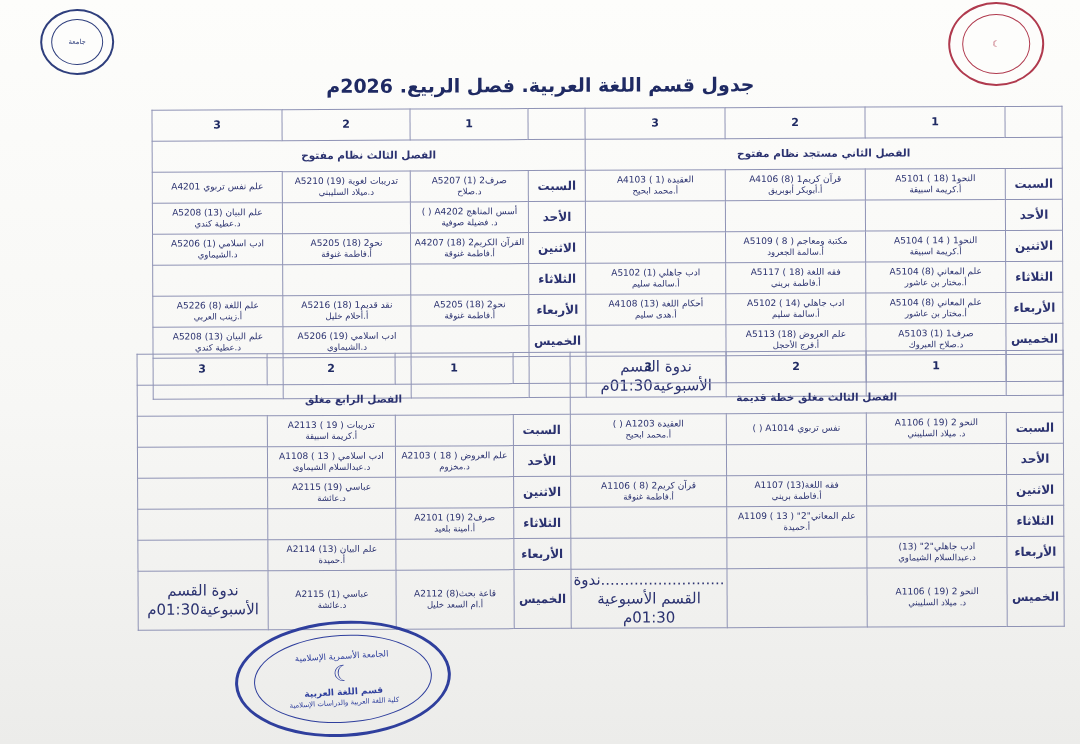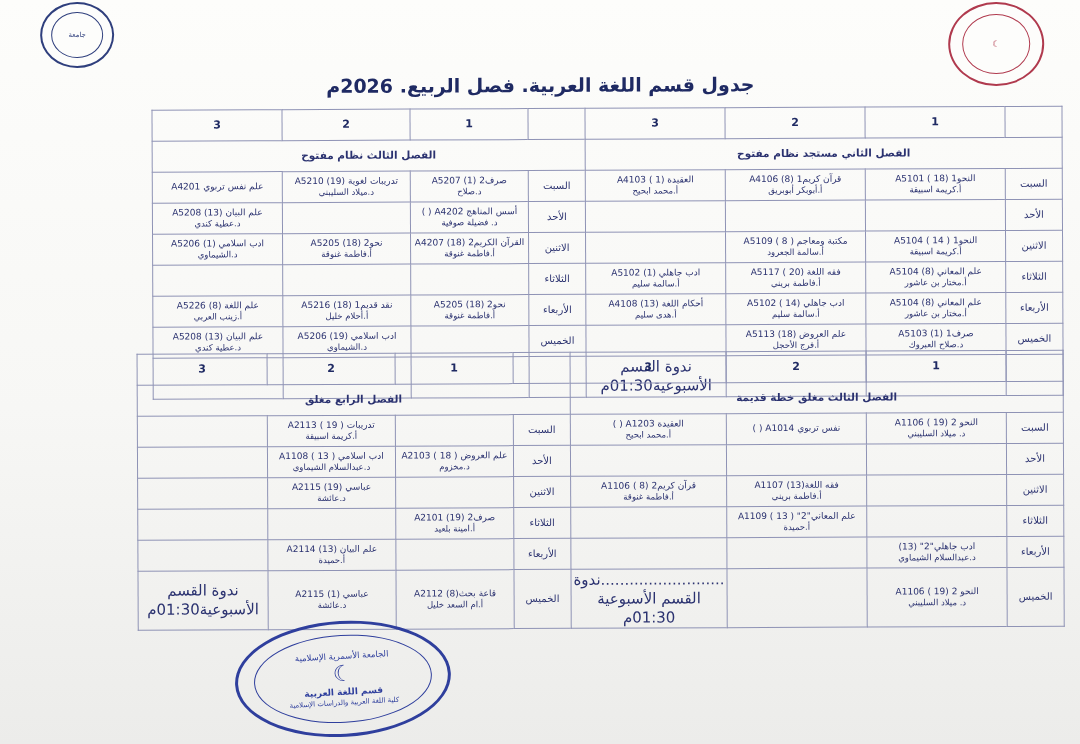--- a/index.html
+++ b/index.html
@@ -11,21 +11,21 @@
     overflow:hidden;
     position:relative;
   }
   
   #sheet{
     position:absolute;inset:0;
     background:linear-gradient(180deg,#fdfdfb 0%,#f7f7f5 55%,#ececea 100%);
   }
   
   .logo{position:absolute;}
-  #logo-left{left:44px;top:0;width:70px;height:62px;}
+  #logo-left{left:44px;top:7px;width:70px;height:62px;}
   #logo-right{right:36px;top:4px;width:92px;height:80px;}
   .seal-ring{
     width:100%;height:100%;border-radius:50%;
     border:2px solid #2f3f7d;
     display:flex;align-items:center;justify-content:center;
     background:rgba(255,255,255,.25);
   }
   .seal-inner{
     width:72%;height:72%;border-radius:50%;
     border:1px solid #2f3f7d;
@@ -58,21 +58,21 @@
     height:28px;
   }
   .hdr-row td{
     border:none;background:transparent;font-size:11px;font-weight:bold;height:18px;
     color:#1f2a63;
   }
   .sec-title{
     font-weight:bold;font-size:10.5px;
   }
   .daycell{
-    font-weight:normal;font-size:10px;width:52px;
+    font-weight:bold;font-size:12px;width:52px;
   }
   .course{font-size:9px;}
   .course .l1{display:block;}
   .course .l2{display:block;font-size:8.5px;}
   .nadwa{font-weight:normal;font-size:15px;line-height:1.3;}
   
   #stamp{
     position:absolute;left:238px;top:620px;width:210px;height:110px;
   }
   #stamp .oval{
@@ -228,21 +228,21 @@
             </td>
     </tr>
 
     <tr>
       <td class="daycell">الثلاثاء</td>
       <td class="course">
               <span class="l1">علم المعاني A5104 (8)</span>
               <span class="l2">أ.مختار بن عاشور</span>
             </td>
       <td class="course">
-              <span class="l1">فقه اللغة A5117 ( 20)</span>
+              <span class="l1">فقه اللغة A5117 ( 18)</span>
               <span class="l2">أ.فاطمة بريني</span>
             </td>
       <td class="course">
               <span class="l1">ادب جاهلي A5102 (1)</span>
               <span class="l2">أ.سالمة سليم</span>
             </td>
       <td class="daycell">الثلاثاء</td>
       <td class="course">
               <span class="l1"></span>
               <span class="l2"></span>

